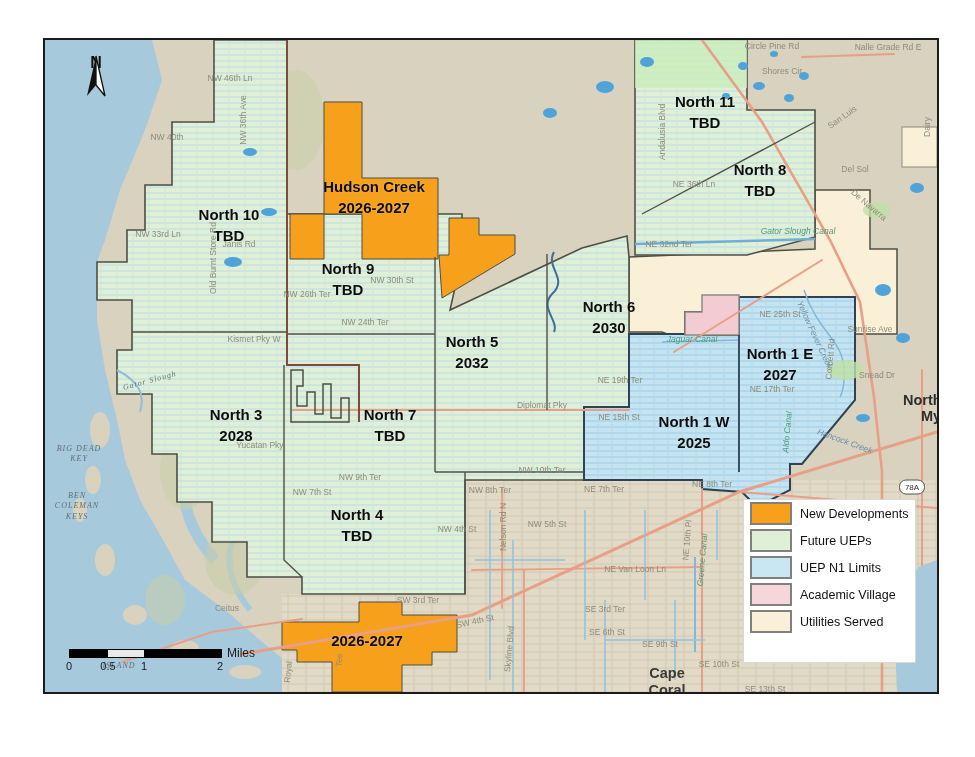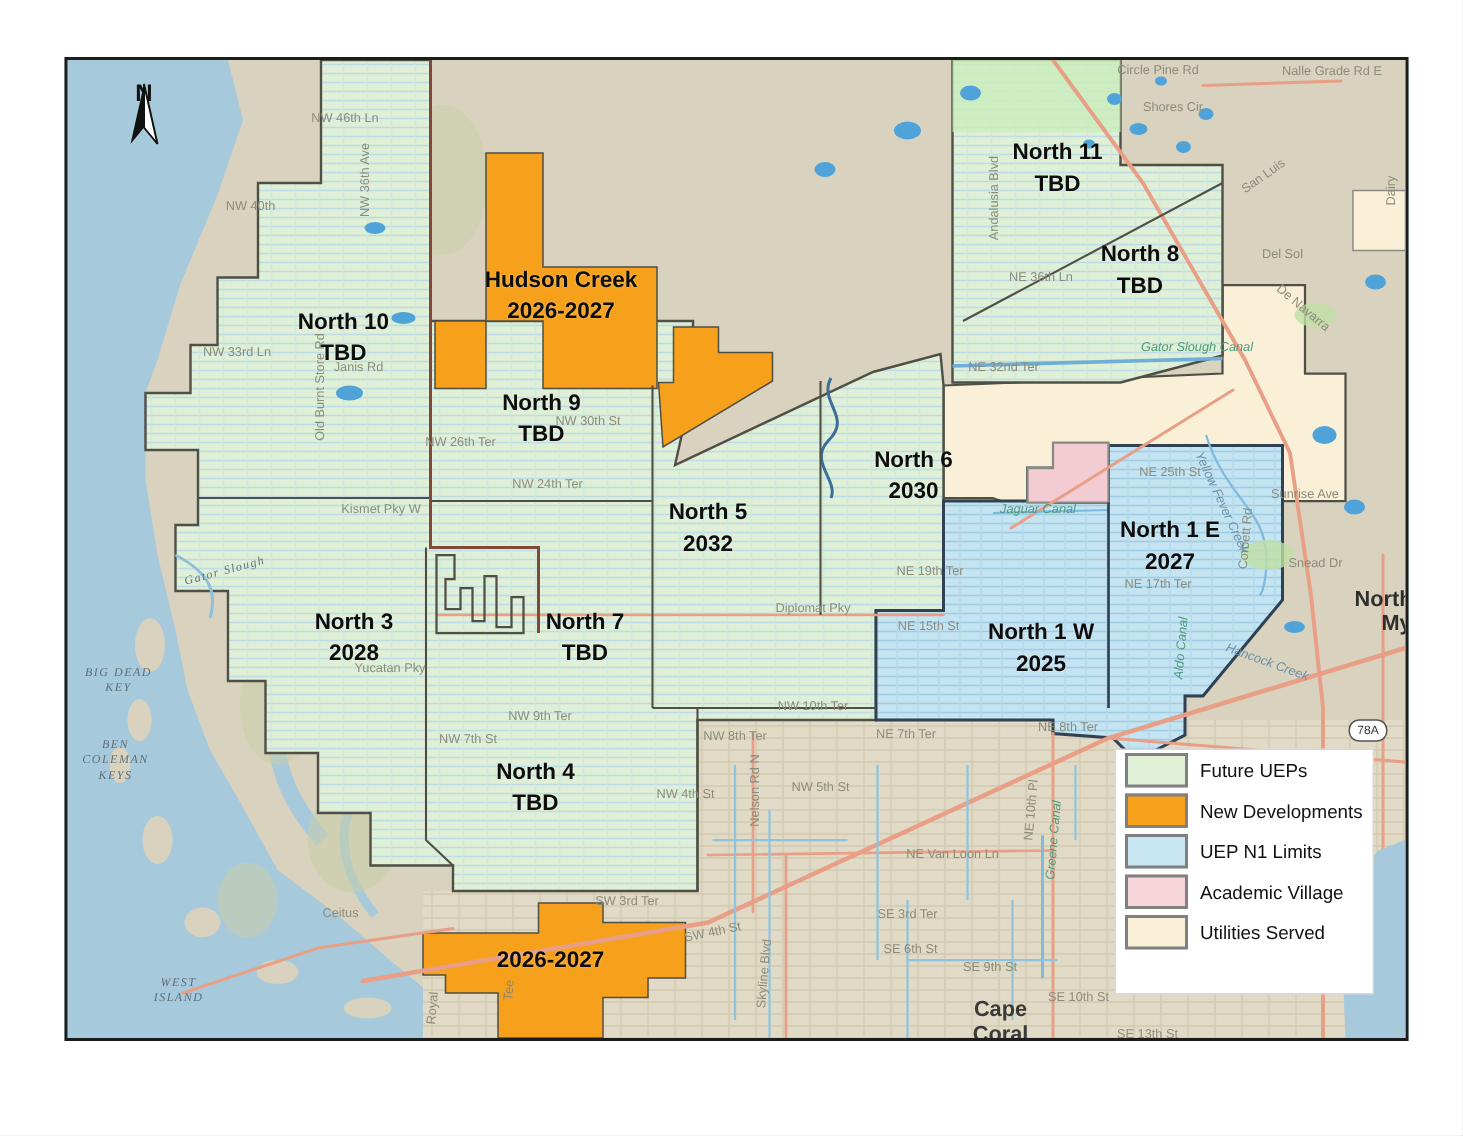--- a/index.html
+++ b/index.html
@@ -202,21 +202,21 @@
     </div>
 
     <div class="zone" style="left:184px;top:186px">
         <span>North 10</span>
         <span>TBD</span>
       </div>
     <div class="zone" style="left:329px;top:158px">
         <span>Hudson Creek</span>
         <span>2026-2027</span>
       </div>
-    <div class="zone" style="left:316px;top:240px">
+    <div class="zone" style="left:303px;top:240px">
         <span>North 9</span>
         <span>TBD</span>
       </div>
     <div class="zone" style="left:660px;top:73px">
         <span>North 11</span>
         <span>TBD</span>
       </div>
     <div class="zone" style="left:715px;top:141px">
         <span>North 8</span>
         <span>TBD</span>
@@ -320,36 +320,48 @@
     <div class="pl cnl" style="left:647px;top:299px">Jaguar Canal</div>
 
     <div class="city" style="left:622px;top:642px">Cape
 Coral</div>
     <div class="nfm" style="left:858px;top:352px">North</div>
     <div class="nfm" style="left:876px;top:368px">Mye</div>
     <div class="shield" style="left:867px;top:447px">78A</div>
 
     <div class="legend">
       <div class="lg-row">
+        <span class="sw" style="background: rgb(246, 160, 27);"></span>
+        <span class="lg-label">New Developments</span>
+      </div>
+      <div class="lg-row">
         <span class="sw" style="background: rgb(223, 240, 214);"></span>
         <span class="lg-label">Future UEPs</span>
       </div>
       <div class="lg-row">
-        <span class="sw" style="background: rgb(246, 160, 27);"></span>
-        <span class="lg-label">New Developments</span>
-      </div>
-      <div class="lg-row">
         <span class="sw" style="background: rgb(201, 231, 242);"></span>
         <span class="lg-label">UEP N1 Limits</span>
       </div>
       <div class="lg-row">
         <span class="sw" style="background: rgb(247, 214, 219);"></span>
         <span class="lg-label">Academic Village</span>
       </div>
       <div class="lg-row">
         <span class="sw" style="background: rgb(250, 240, 216);"></span>
         <span class="lg-label">Utilities Served</span>
       </div>
     </div>
 
+    <div class="scalebar">
+      <div class="sb-bar">
+        <span class="sb-seg b" style="width:38px"></span>
+        <span class="sb-seg w" style="width:36px"></span>
+        <span class="sb-seg b" style="width:77px"></span>
+      </div>
+      <span class="sb-unit">Miles</span>
+      <span class="sb-tick" style="left:0px">0</span>
+      <span class="sb-tick" style="left:39px">0.5</span>
+      <span class="sb-tick" style="left:75px">1</span>
+      <span class="sb-tick" style="left:151px">2</span>
+    </div>
 
   </div>
 </div>
 
 </body></html>

